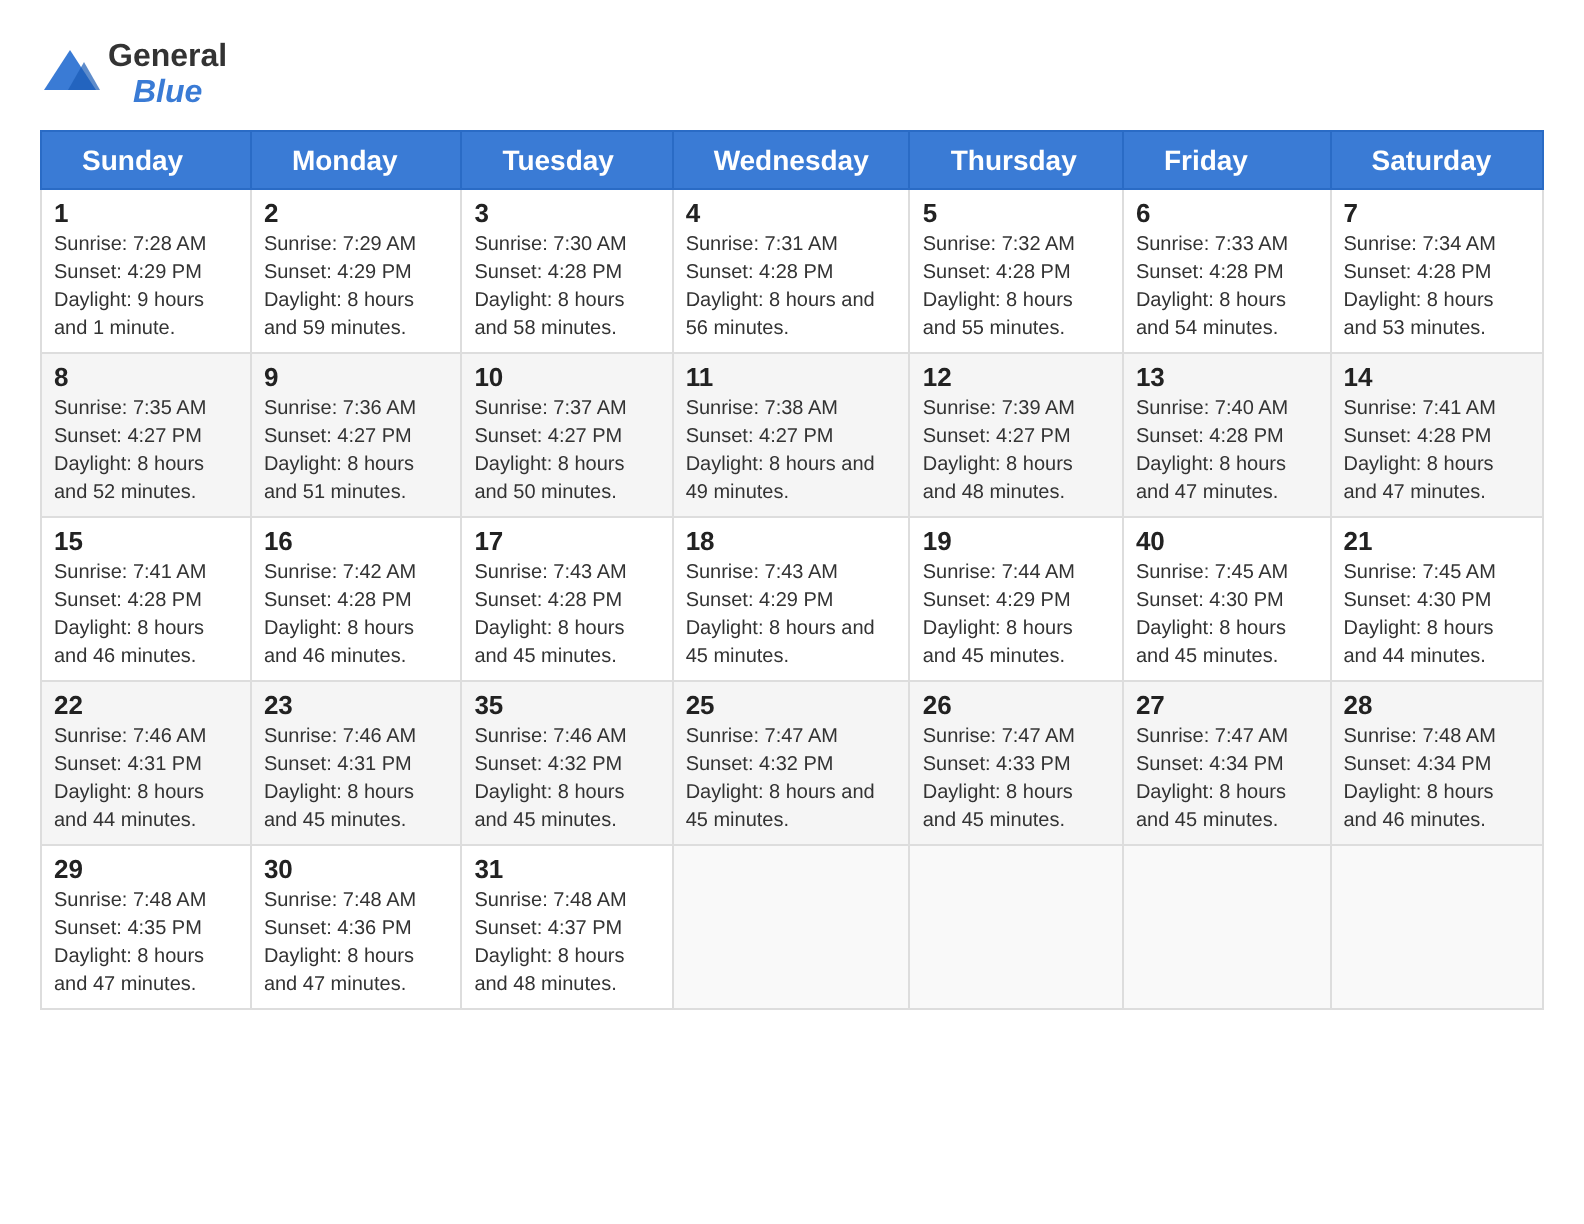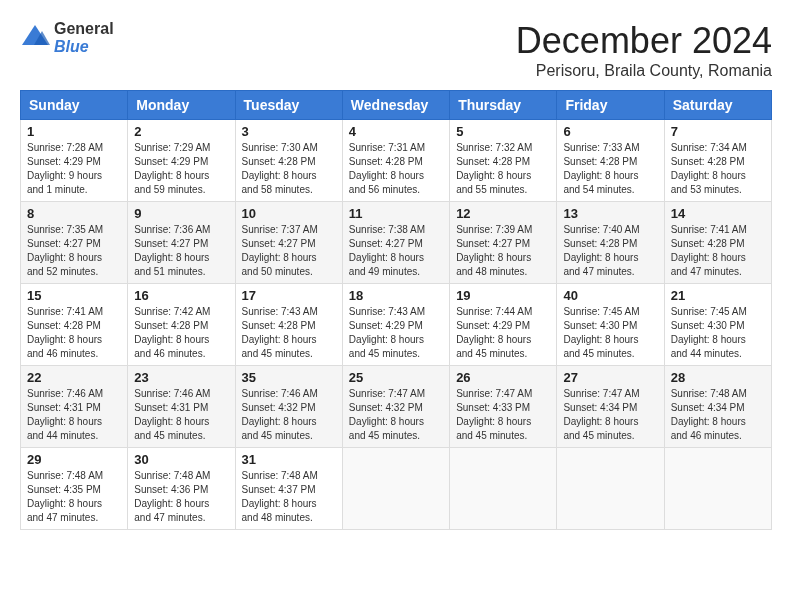--- a/index.html
+++ b/index.html
@@ -13,20 +13,21 @@
     .header-area {
       display: flex;
       justify-content: space-between;
       align-items: flex-start;
       margin-bottom: 10px;
     }
     .logo {
       display: flex;
       align-items: center;
       gap: 4px;
+      text-align: center;
     }
     .logo-text {
       display: flex;
       flex-direction: column;
       line-height: 1.1;
     }
     .logo-general {
       font-size: 16px;
       font-weight: bold;
       color: #333;
@@ -55,21 +56,21 @@
     }
     .calendar {
       width: 100%;
       border-collapse: collapse;
       border: 1px solid #ccc;
     }
     .calendar th {
       background-color: #3a7bd5;
       color: white;
       text-align: left;
-      padding: 6px 8px;
+      padding: 6px 20px;
       font-size: 14px;
       font-weight: bold;
       border: 1px solid #2a6bc5;
     }
     .calendar td {
       vertical-align: top;
       padding: 4px 6px;
       border: 1px solid #ddd;
       width: 107px;
       background: #fff;
@@ -103,24 +104,20 @@
   <div class="logo">
     <svg class="logo-icon" viewBox="0 0 30 30">
       <polygon points="15,2 28,22 2,22" fill="#3a7bd5"></polygon>
       <polygon points="22,8 30,22 14,22" fill="#1a5bb5" opacity="0.7"></polygon>
     </svg>
     <div class="logo-text">
       <span class="logo-general">General</span>
       <span class="logo-blue">Blue</span>
     </div>
   </div>
-  <div class="title-area">
-    <div class="month-title">December 2024</div>
-    <div class="location-title">Perisoru, Braila County, Romania</div>
-  </div>
 </div>
 
 <table class="calendar">
   <thead>
     <tr>
     <th>Sunday</th>
         <th>Monday</th>
         <th>Tuesday</th>
         <th>Wednesday</th>
         <th>Thursday</th>

